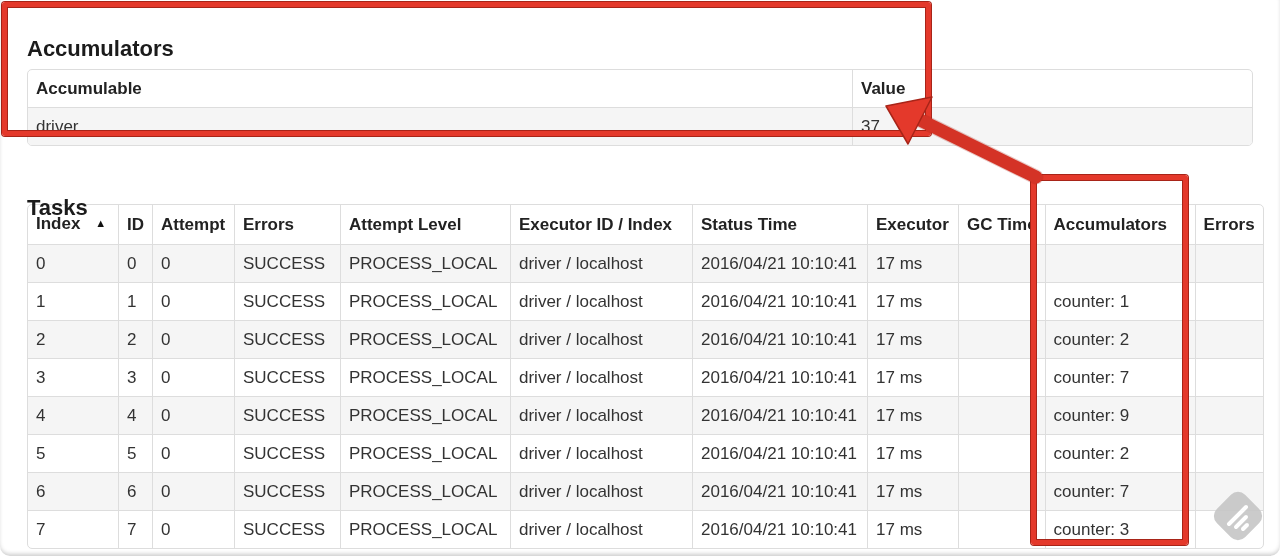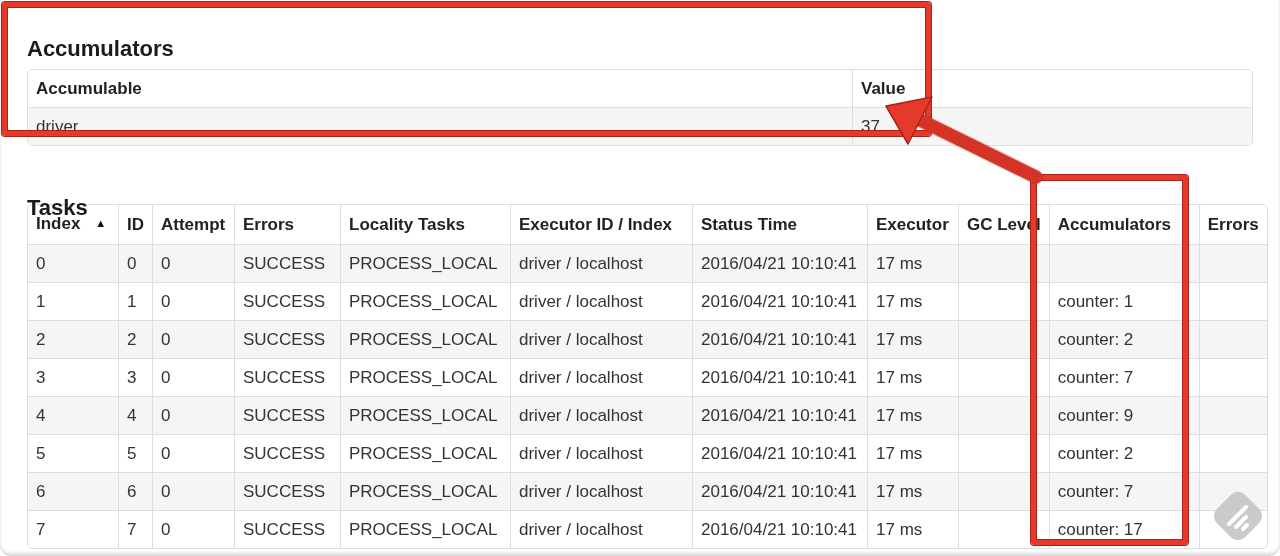--- a/index.html
+++ b/index.html
@@ -121,25 +121,25 @@
     </colgroup>
     <thead>
       <tr>
         <th>
           <span>Index</span>
           <span class="sort-icon">▲</span>
         </th>
         <th>ID</th>
         <th>Attempt</th>
         <th>Errors</th>
-        <th>Locality Tasks</th>
+        <th>Attempt Level</th>
         <th>Executor ID / Index</th>
         <th>Status Time</th>
         <th>Executor</th>
-        <th>GC Level</th>
+        <th>GC Time</th>
         <th>Accumulators</th>
         <th>Errors</th>
       </tr>
     </thead>
     <tbody>
         <tr>
           <td>0</td>
           <td>0</td>
           <td>0</td>
           <td>SUCCESS</td>
@@ -232,21 +232,21 @@
         <tr>
           <td>7</td>
           <td>7</td>
           <td>0</td>
           <td>SUCCESS</td>
           <td>PROCESS_LOCAL</td>
           <td>driver / localhost</td>
           <td>2016/04/21 10:10:41</td>
           <td>17 ms</td>
           <td></td>
-          <td>counter: 17</td>
+          <td>counter: 3</td>
           <td></td>
         </tr>
       </tbody>
   </table>
 </div>
 
 <div class="annot-rect" id="annot-rect-accumulators-section"></div>
 <div class="annot-rect" id="annot-rect-accumulators-column"></div>
 
 <svg id="annot-arrow-svg" viewBox="0 0 1280 556">

